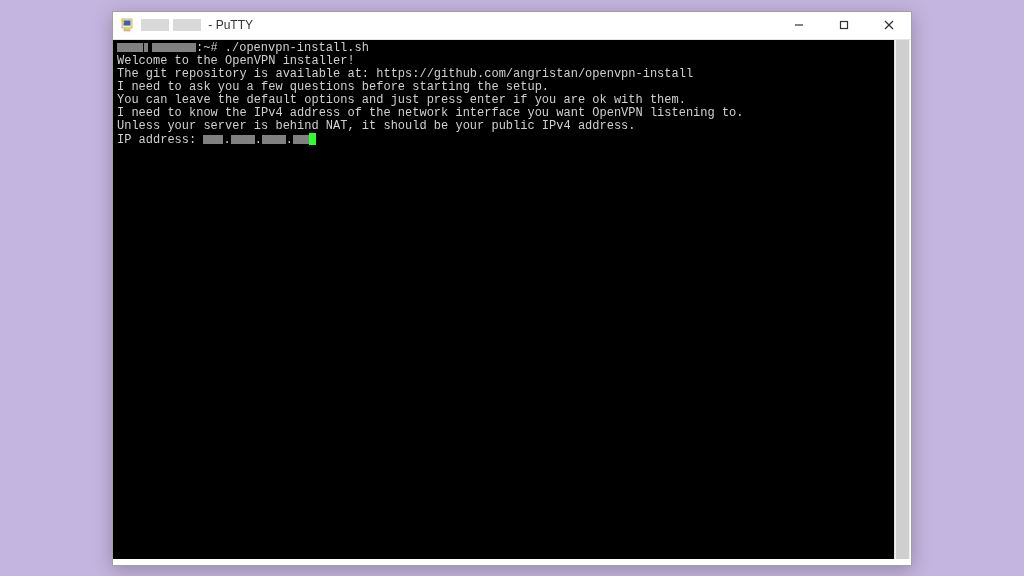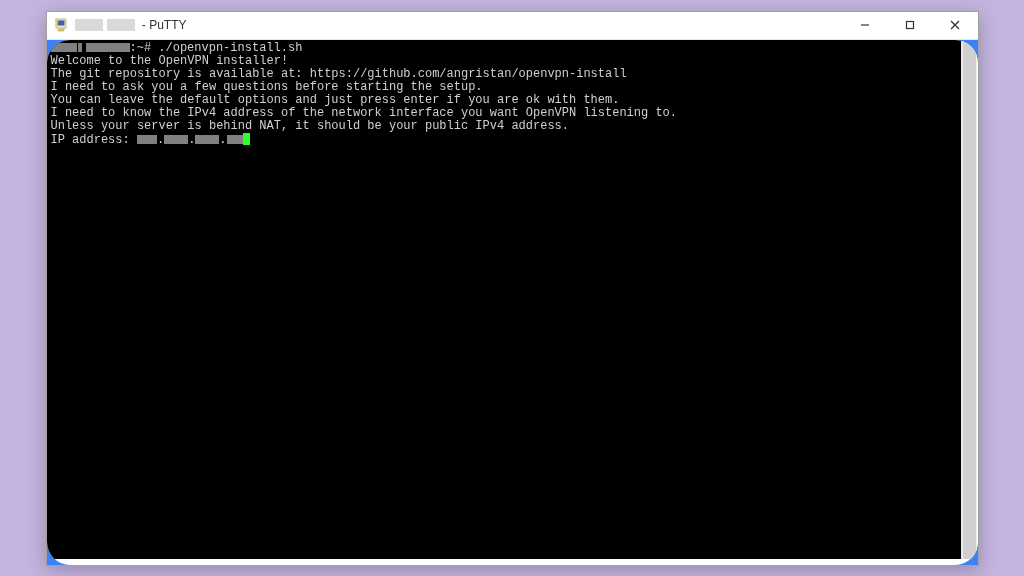--- a/index.html
+++ b/index.html
@@ -7,23 +7,23 @@
       width: 1024px;
       height: 576px;
       background: #c4b5e0;
       display: flex;
       align-items: center;
       justify-content: center;
       font-family: "Segoe UI", Tahoma, sans-serif;
       overflow: hidden;
     }
     .window {
-      width: 933px;
+      width: 800px;
       height: 555px;
-      background: #3b82f6;
+      background: #a21caf;
       border: 1px solid #a0a0a0;
       box-shadow: 0 4px 18px rgba(0,0,0,0.25);
       display: flex;
       flex-direction: column;
       position: relative;
     }
     .titlebar {
       height: 28px;
       background: #fff;
       display: flex;
@@ -63,21 +63,20 @@
       cursor: pointer;
     }
     .winbtn svg { width: 10px; height: 10px; stroke: #333; stroke-width: 1.2; fill: none; }
 
     .term-wrap {
       flex: 1;
       display: flex;
       background: #fff;
       padding: 0;
       overflow: hidden;
-      border-radius: 23px;
     }
     .terminal {
       flex: 1;
       background: #000;
       color: #d0d0d0;
       font-family: "Consolas", "Courier New", monospace;
       font-size: 12px;
       line-height: 13px;
       padding: 2px 4px;
       white-space: pre;

